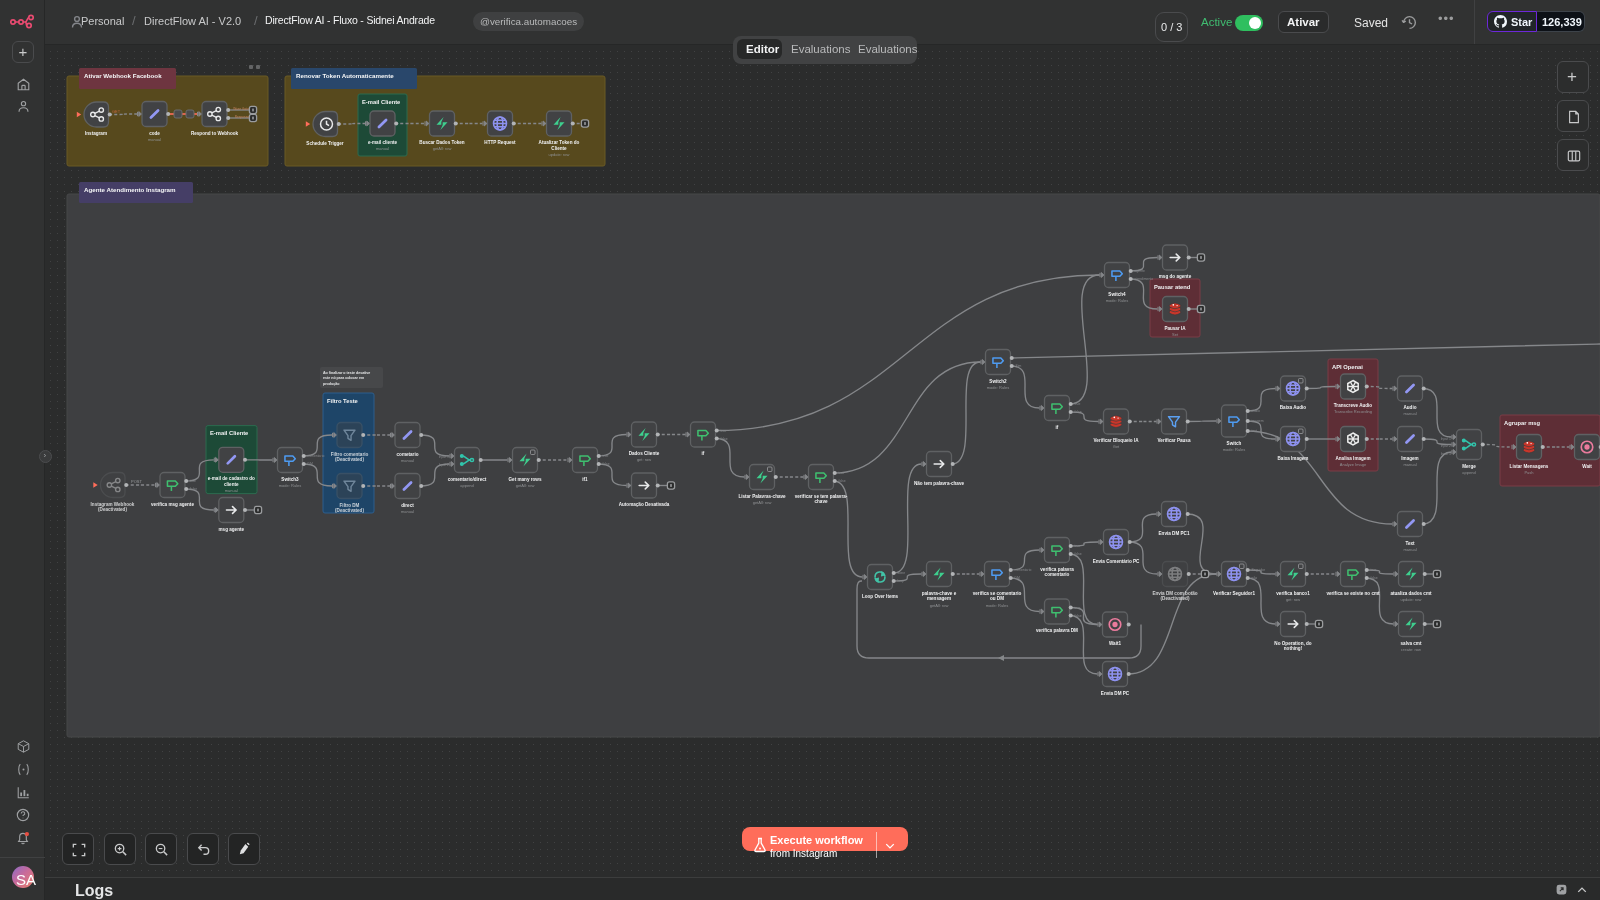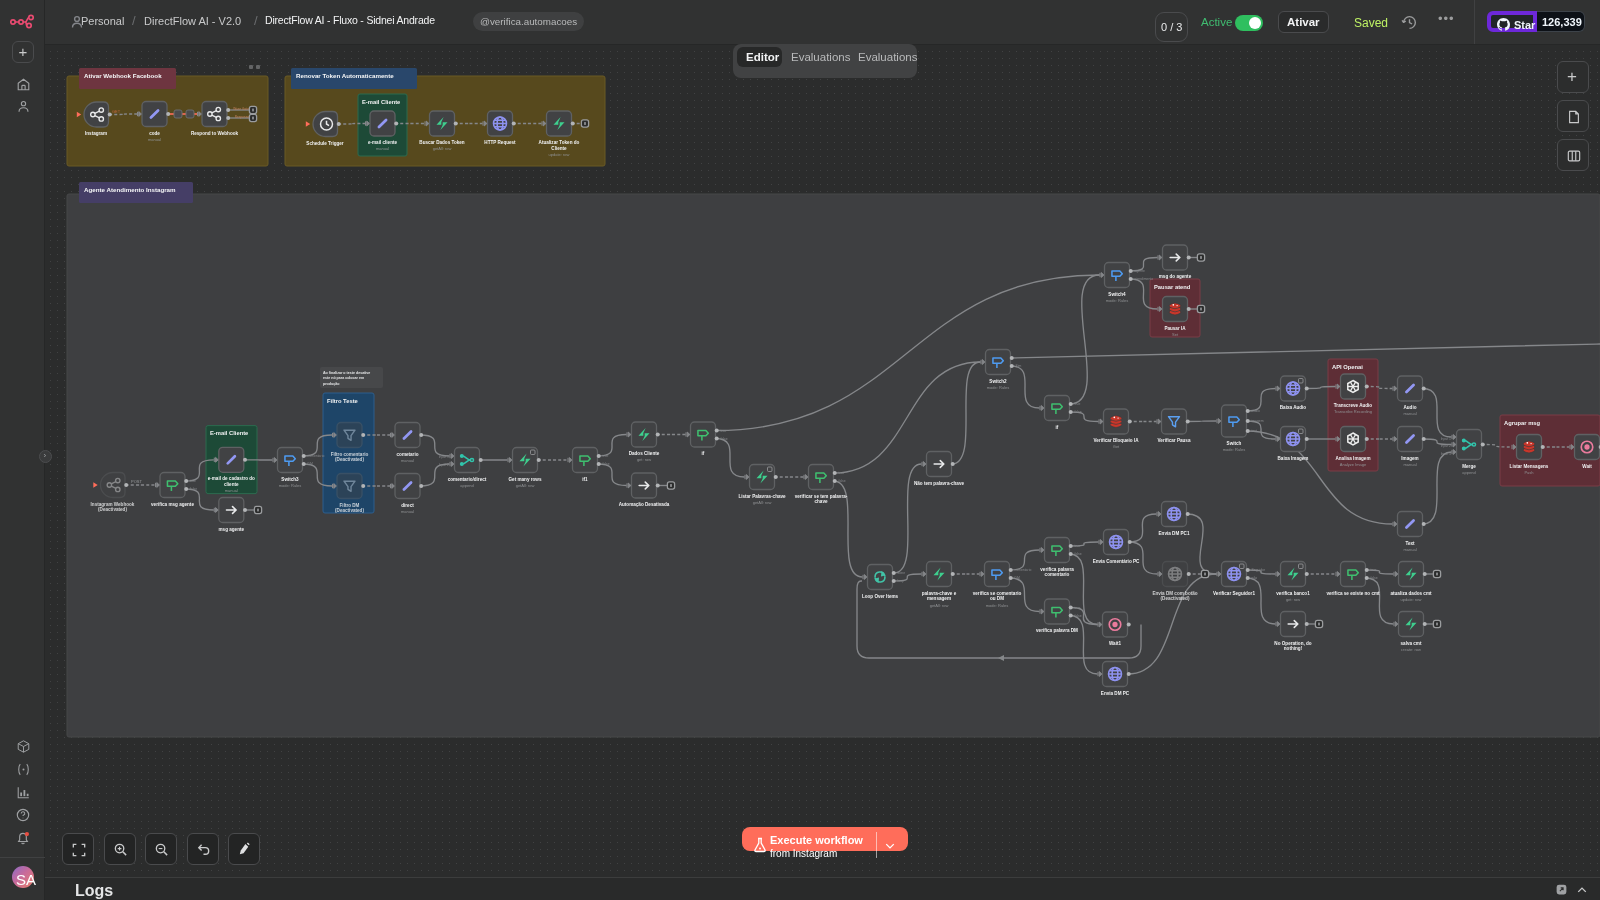--- a/index.html
+++ b/index.html
@@ -885,28 +885,28 @@
  <span style="position:absolute;left:99px;top:15px;font-size:11px;color:#c9cacb">DirectFlow AI - V2.0</span>
  <span style="position:absolute;left:209px;top:13px;font-size:13px;color:#6b6d6f">/</span>
  <span style="position:absolute;left:220px;top:14px;font-size:10.5px;letter-spacing:-0.2px;font-weight:normal;color:#f2f3f4">DirectFlow AI - Fluxo - Sidnei Andrade</span>
  <span style="position:absolute;left:428px;top:12px;background:#3f4041;border-radius:11px;padding:4px 7px;font-size:9.8px;color:#b9babb">@verifica.automacoes</span>
  <span style="position:absolute;left:1110px;top:12px;border:1px solid #4a4b4d;border-radius:9px;padding:8px 5px;font-size:11px;color:#e8e9ea">0 / 3</span>
  <span style="position:absolute;left:1156px;top:16px;font-size:11.5px;color:#40bd71">Active</span>
  <div style="position:absolute;left:1190px;top:15px;width:28px;height:16px;background:#2fbf5f;border-radius:9px">
       <div style="position:absolute;right:2px;top:2px;width:12px;height:12px;background:#fff;border-radius:50%"></div>
     </div>
  <span style="position:absolute;left:1233px;top:11px;border:1px solid #4a4b4d;border-radius:6px;padding:4px 8px;font-size:11.5px;font-weight:bold;color:#f2f3f4;background:#2a2b2b">Ativar</span>
- <span style="position:absolute;left:1309px;top:16px;font-size:12px;color:#bef264">Saved</span>
+ <span style="position:absolute;left:1309px;top:16px;font-size:12px;color:#e5e5e5">Saved</span>
  <svg width="17" height="17" style="position:absolute;left:1356px;top:14px" viewBox="0 0 16 16">
       <path d="M2.5,8 A5.5,5.5 0 1,1 8,13.5 M2.5,8 L1,6 M2.5,8 L4.5,6.6" stroke="#9b9c9d" stroke-width="1.3" fill="none"></path>
       <path d="M8,5 L8,8 L10.4,9.4" stroke="#9b9c9d" stroke-width="1.3" fill="none"></path>
     </svg>
  <span style="position:absolute;left:1393px;top:11px;font-size:13px;color:#9b9c9d;letter-spacing:1px">•••</span>
  <div style="position:absolute;left:1429px;top:0;width:1px;height:44px;background:#404142"></div>
- <div style="position:absolute;left:1442px;top:11px;width:50px;height:21px;background:#212528;border:4px solid #6d28d9;border-radius:6px 0 0 6px">
+ <div style="position:absolute;left:1442px;top:11px;width:50px;height:21px;background:#212528;border:1px solid #6d28d9;border-radius:6px 0 0 6px">
   <svg width="13" height="13" style="position:absolute;left:6px;top:3px" viewBox="0 0 16 16">
         <path fill="#f0f6fc" d="M8 0C3.58 0 0 3.58 0 8c0 3.54 2.29 6.53 5.47 7.59.4.07.55-.17.55-.38 0-.19-.01-.82-.01-1.49-2.01.37-2.53-.49-2.69-.94-.09-.23-.48-.94-.82-1.13-.28-.15-.68-.52-.01-.53.63-.01 1.08.58 1.23.82.72 1.21 1.87.87 2.33.66.07-.52.28-.87.51-1.07-1.78-.2-3.64-.89-3.64-3.95 0-.87.31-1.59.82-2.15-.08-.2-.36-1.02.08-2.12 0 0 .67-.21 2.2.82.64-.18 1.32-.27 2-.27.68 0 1.36.09 2 .27 1.53-1.04 2.2-.82 2.2-.82.44 1.1.16 1.92.08 2.12.51.56.82 1.27.82 2.15 0 3.07-1.87 3.75-3.65 3.95.29.25.54.73.54 1.48 0 1.07-.01 1.93-.01 2.2 0 .21.15.46.55.38A8.01 8.01 0 0016 8c0-4.42-3.58-8-8-8z"></path>
       </svg>
   <span style="position:absolute;left:23px;top:4px;font-size:11px;font-weight:bold;color:#f0f6fc">Star</span>
  </div>
  <div style="position:absolute;left:1492px;top:11px;width:48px;height:21px;background:#0d1117;border:1px solid #3d434a;border-left:none;border-radius:0 6px 6px 0">
   <span style="position:absolute;left:5px;top:4px;font-size:11px;font-weight:bold;color:#f0f6fc">126,339</span>
  </div>
 </div>
 <div id="sidebar">
@@ -961,21 +961,21 @@
 <div id="logs">
  <span style="position:absolute;left:30px;top:4px;font-size:16px;font-weight:bold;color:#e4e5e6">Logs</span>
  <svg width="13" height="13" style="position:absolute;right:32px;top:5px" viewBox="0 0 16 16">
       <rect x="2" y="2" width="12" height="12" rx="3" fill="#9fa1a3"></rect>
       <path d="M6,10 L10,6 M7,6 L10,6 L10,9" stroke="#2b2c2c" stroke-width="1.3" fill="none"></path>
     </svg>
  <svg width="12" height="12" style="position:absolute;right:12px;top:6px" viewBox="0 0 16 16">
       <path d="M3,10.5 L8,5.5 L13,10.5" stroke="#c9cacb" stroke-width="1.8" fill="none"></path>
     </svg>
 </div>
-<div style="position:absolute;left:733px;top:44px;width:184px;height:34px;background:#414243;border-radius:8px;z-index:8">
+<div style="position:absolute;left:733px;top:36px;width:184px;height:28px;background:#414243;border-radius:8px;z-index:8">
  <div style="position:absolute;left:4px;top:3px;width:45px;height:20px;background:#272828;border-radius:6px"></div>
  <span style="position:absolute;left:13px;top:7px;font-size:11.5px;font-weight:bold;color:#f2f3f4">Editor</span>
  <span style="position:absolute;left:58px;top:7px;font-size:11.5px;color:#b9babb">Evaluations</span>
  <span style="position:absolute;left:125px;top:7px;font-size:11.5px;color:#b9babb">Evaluations</span>
 </div>
 <div class="hbtn" style="left:1557px;top:61px;width:32px;height:32px;background:#2c2d2d;z-index:4">
     <span style="position:absolute;left:9px;top:5px;font-size:17px;color:#c9cacb">+</span>
   </div>
 <div class="hbtn" style="left:1557px;top:100px;width:32px;height:32px;background:#2c2d2d;z-index:4">
     <svg width="14" height="14" style="position:absolute;left:9px;top:9px" viewBox="0 0 16 16">

